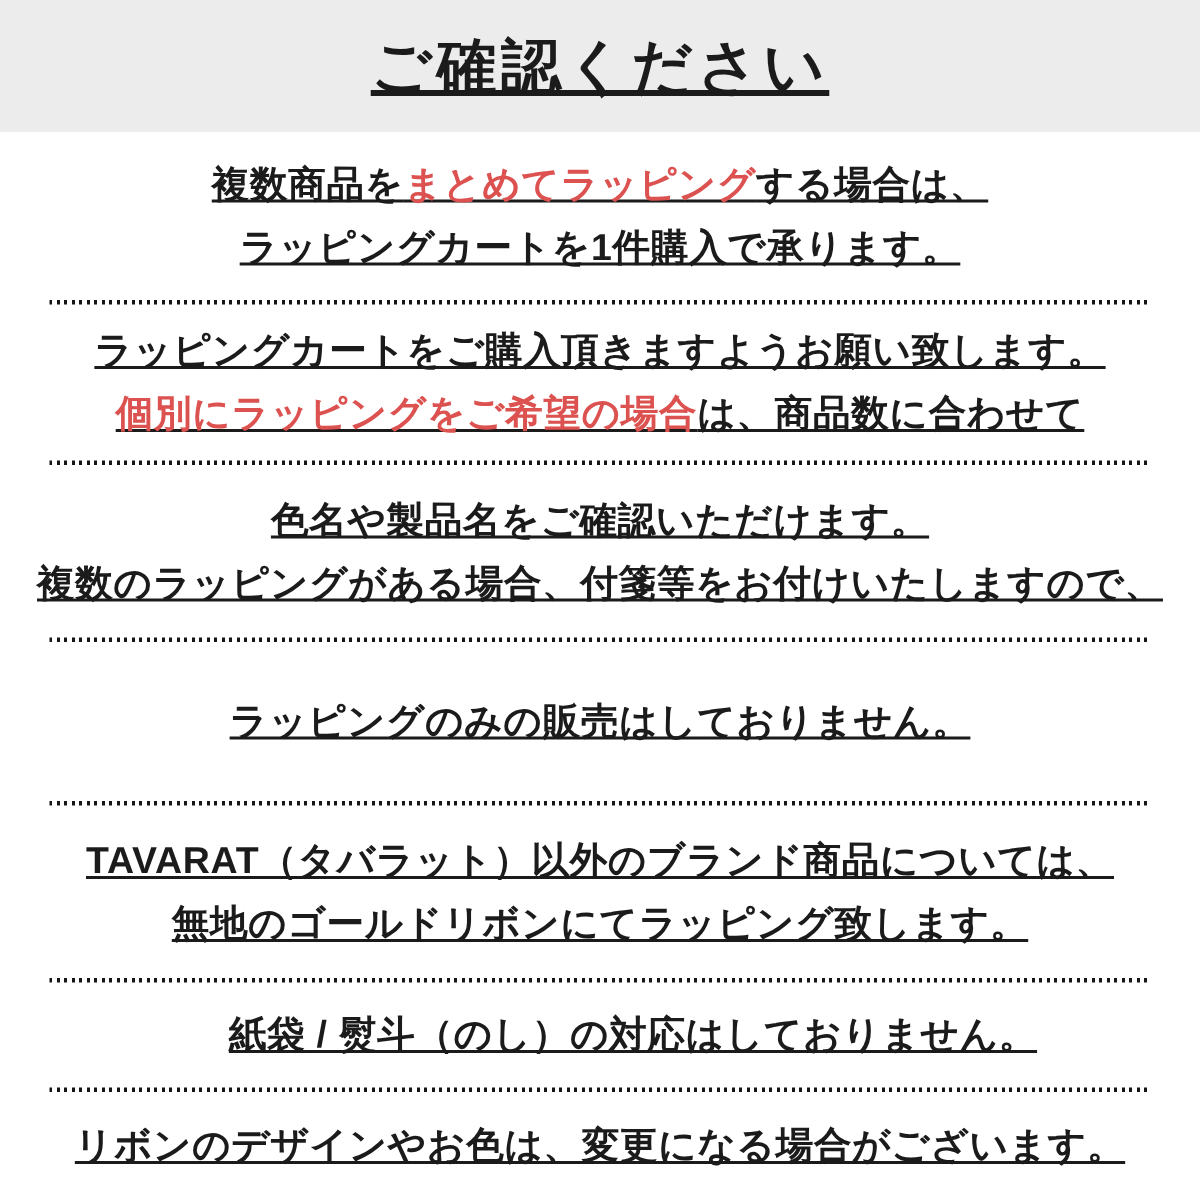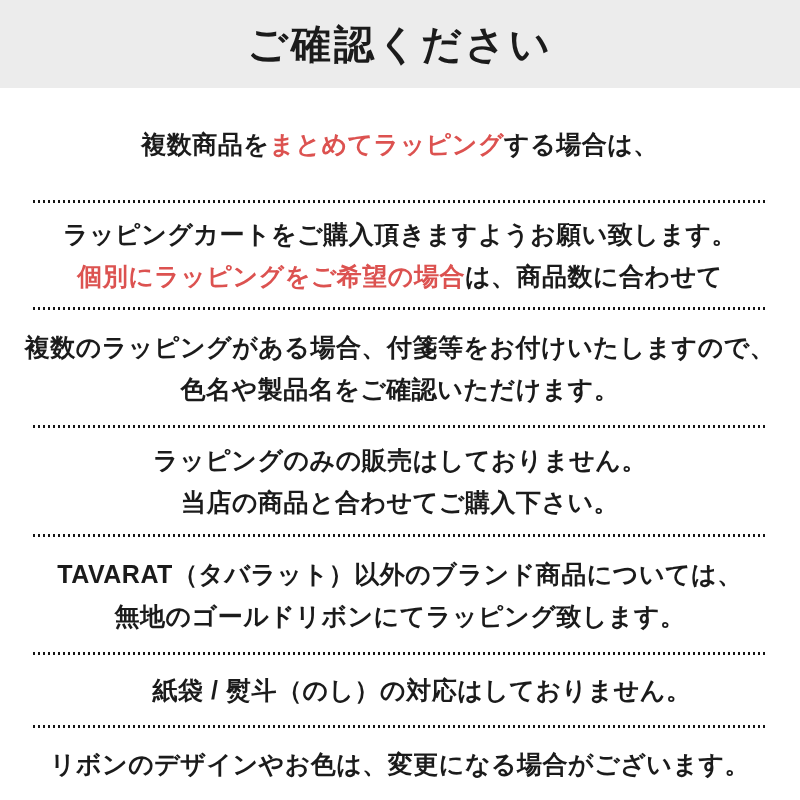--- a/index.html
+++ b/index.html
@@ -10,20 +10,21 @@
   .page {
     position: relative;
     width: 800px;
     height: 800px;
     margin: 0 auto;
     background: var(--page-bg, #ffffff);
     color: var(--text-color, #1b1b1b);
     font-family: "Liberation Sans", "DejaVu Sans", sans-serif;
     font-weight: bold;
     overflow: hidden;
+    text-decoration: underline;
   }
   .header {
     height: 88px;
     background: var(--header-bg, #ececec);
     display: flex;
     align-items: center;
     justify-content: center;
   }
   .header-title {
     font-size: 40px;
@@ -70,52 +71,52 @@
 <div class="page">
 
   <div class="header">
     <span class="header-title">ご確認ください</span>
   </div>
 
   <section class="notice h1">
     <p class="line">
       <span>複数商品を</span><span class="em">まとめてラッピング</span><span>する場合は、</span>
     </p>
+    <p class="line">
+      <span>ラッピングカートを1件購入で承ります。</span>
+    </p>
   </section>
 
   <div class="divider"></div>
 
   <section class="notice h2">
     <p class="line">
       <span>ラッピングカートをご購入頂きますようお願い致します。</span>
     </p>
     <p class="line">
       <span class="em">個別にラッピングをご希望の場合</span><span>は、商品数に合わせて</span>
     </p>
   </section>
 
   <div class="divider"></div>
 
   <section class="notice h3">
     <p class="line">
-      <span>複数のラッピングがある場合、付箋等をお付けいたしますので、</span>
+      <span>色名や製品名をご確認いただけます。</span>
     </p>
     <p class="line">
-      <span>色名や製品名をご確認いただけます。</span>
+      <span>複数のラッピングがある場合、付箋等をお付けいたしますので、</span>
     </p>
   </section>
 
   <div class="divider"></div>
 
   <section class="notice h4">
     <p class="line">
       <span>ラッピングのみの販売はしておりません。</span>
-    </p>
-    <p class="line">
-      <span>当店の商品と合わせてご購入下さい。</span>
     </p>
   </section>
 
   <div class="divider"></div>
 
   <section class="notice h5">
     <p class="line">
       <span>TAVARAT（タバラット）以外のブランド商品については、</span>
     </p>
     <p class="line">

